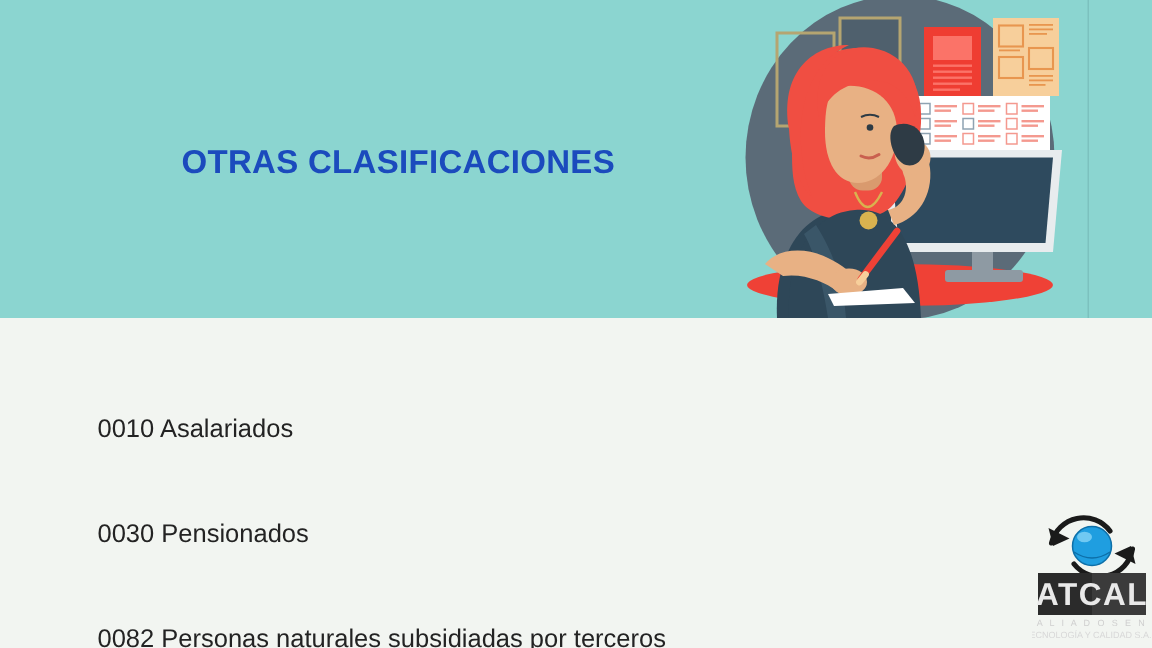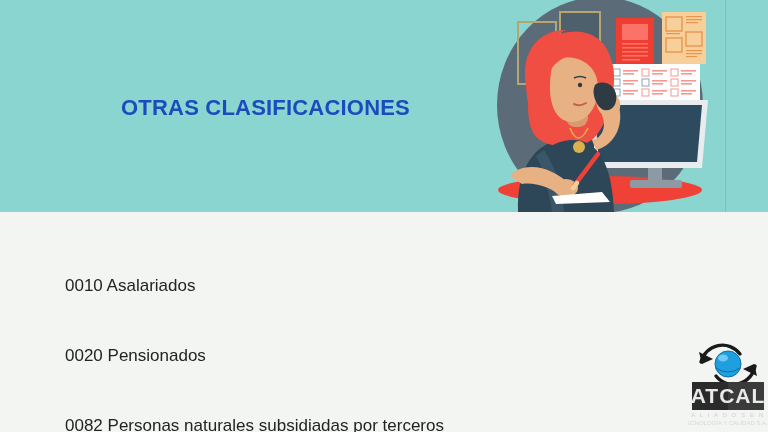--- a/index.html
+++ b/index.html
@@ -211,21 +211,21 @@
 
       <path d="M104 186 L128 154" stroke="#ef4136" stroke-width="4.5" stroke-linecap="round"></path>
       <path d="M103 188 L107 183" stroke="#f7cf9b" stroke-width="4.5" stroke-linecap="round"></path>
     </svg>
   </div>
 
   <div class="slide-title">OTRAS CLASIFICACIONES</div>
 
   <div class="body-text">
     <span class="body-line">0010 Asalariados</span>
-    <span class="body-line">0020 Pensionados</span>
+    <span class="body-line">0030 Pensionados</span>
     <span class="body-line">0082 Personas naturales subsidiadas por terceros</span>
   </div>
 
   <div class="logo">
     <svg viewBox="0 0 80 96" xmlns="http://www.w3.org/2000/svg">
 
       <g fill="none" stroke="#1a1a1a" stroke-width="3.4" stroke-linecap="round">
         <path d="M13 30 A22 22 0 0 1 52 22"></path>
         <path d="M67 34 A22 22 0 0 1 28 44"></path>
       </g>

